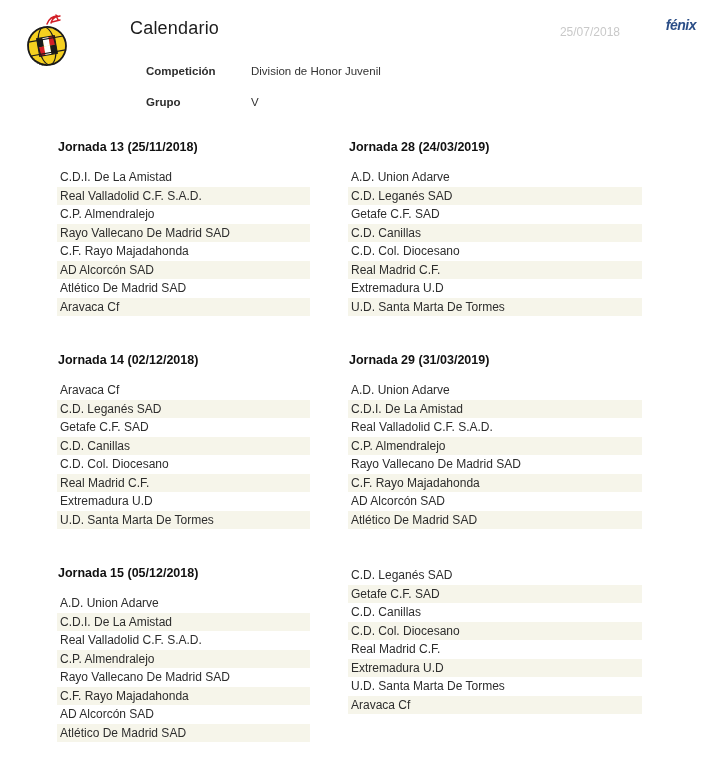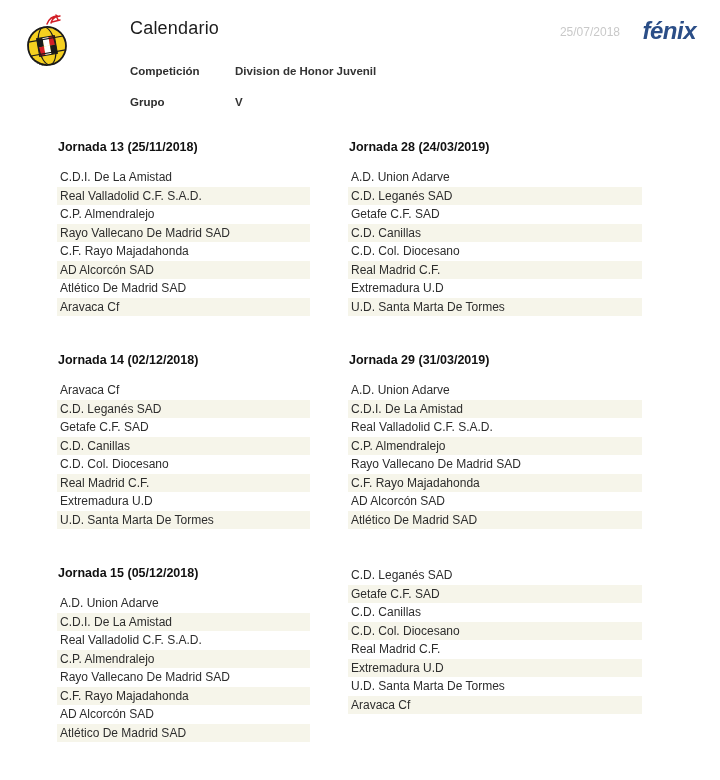--- a/index.html
+++ b/index.html
@@ -15,30 +15,30 @@
   .title{
     position:absolute;left:130px;top:18px;margin:0;
     font-size:18px;font-weight:400;color:#1c1c1c;letter-spacing:.2px;
   }
   .report-date{
     position:absolute;top:25px;right:100px;
     font-size:12px;color:var(--date-gray,#c9c9c9);
   }
   .fenix{
     position:absolute;top:17px;right:24px;
-    font-size:24px;font-weight:700;font-style:italic;
+    font-size:14px;font-weight:700;font-style:italic;
     color:var(--brand-blue,#2b4e87);letter-spacing:-.5px;
   }
 
   
   .meta{position:absolute;left:130px;top:63px;font-size:11.5px;color:#333;}
   .mrow{display:flex;line-height:16px;}
   .mrow.spaced{margin-top:15px;}
-  .mlabel{width:105px;font-weight:700;color:#2e2e2e;}
-  .mvalue{color:#333;font-weight:bold;}
+  .mlabel{width:105px;font-weight:700;color:#2e2e2e;margin-left:16px;}
+  .mvalue{color:#333;}
 
   
   .jgrid{
     position:absolute;left:57px;top:140px;
     display:grid;grid-template-columns:253px 294px;
     column-gap:38px;row-gap:37px;
   }
   .jornada{width:100%;}
   .jtitle{
     margin:0 0 13px 1px;font-size:12.5px;line-height:15px;

